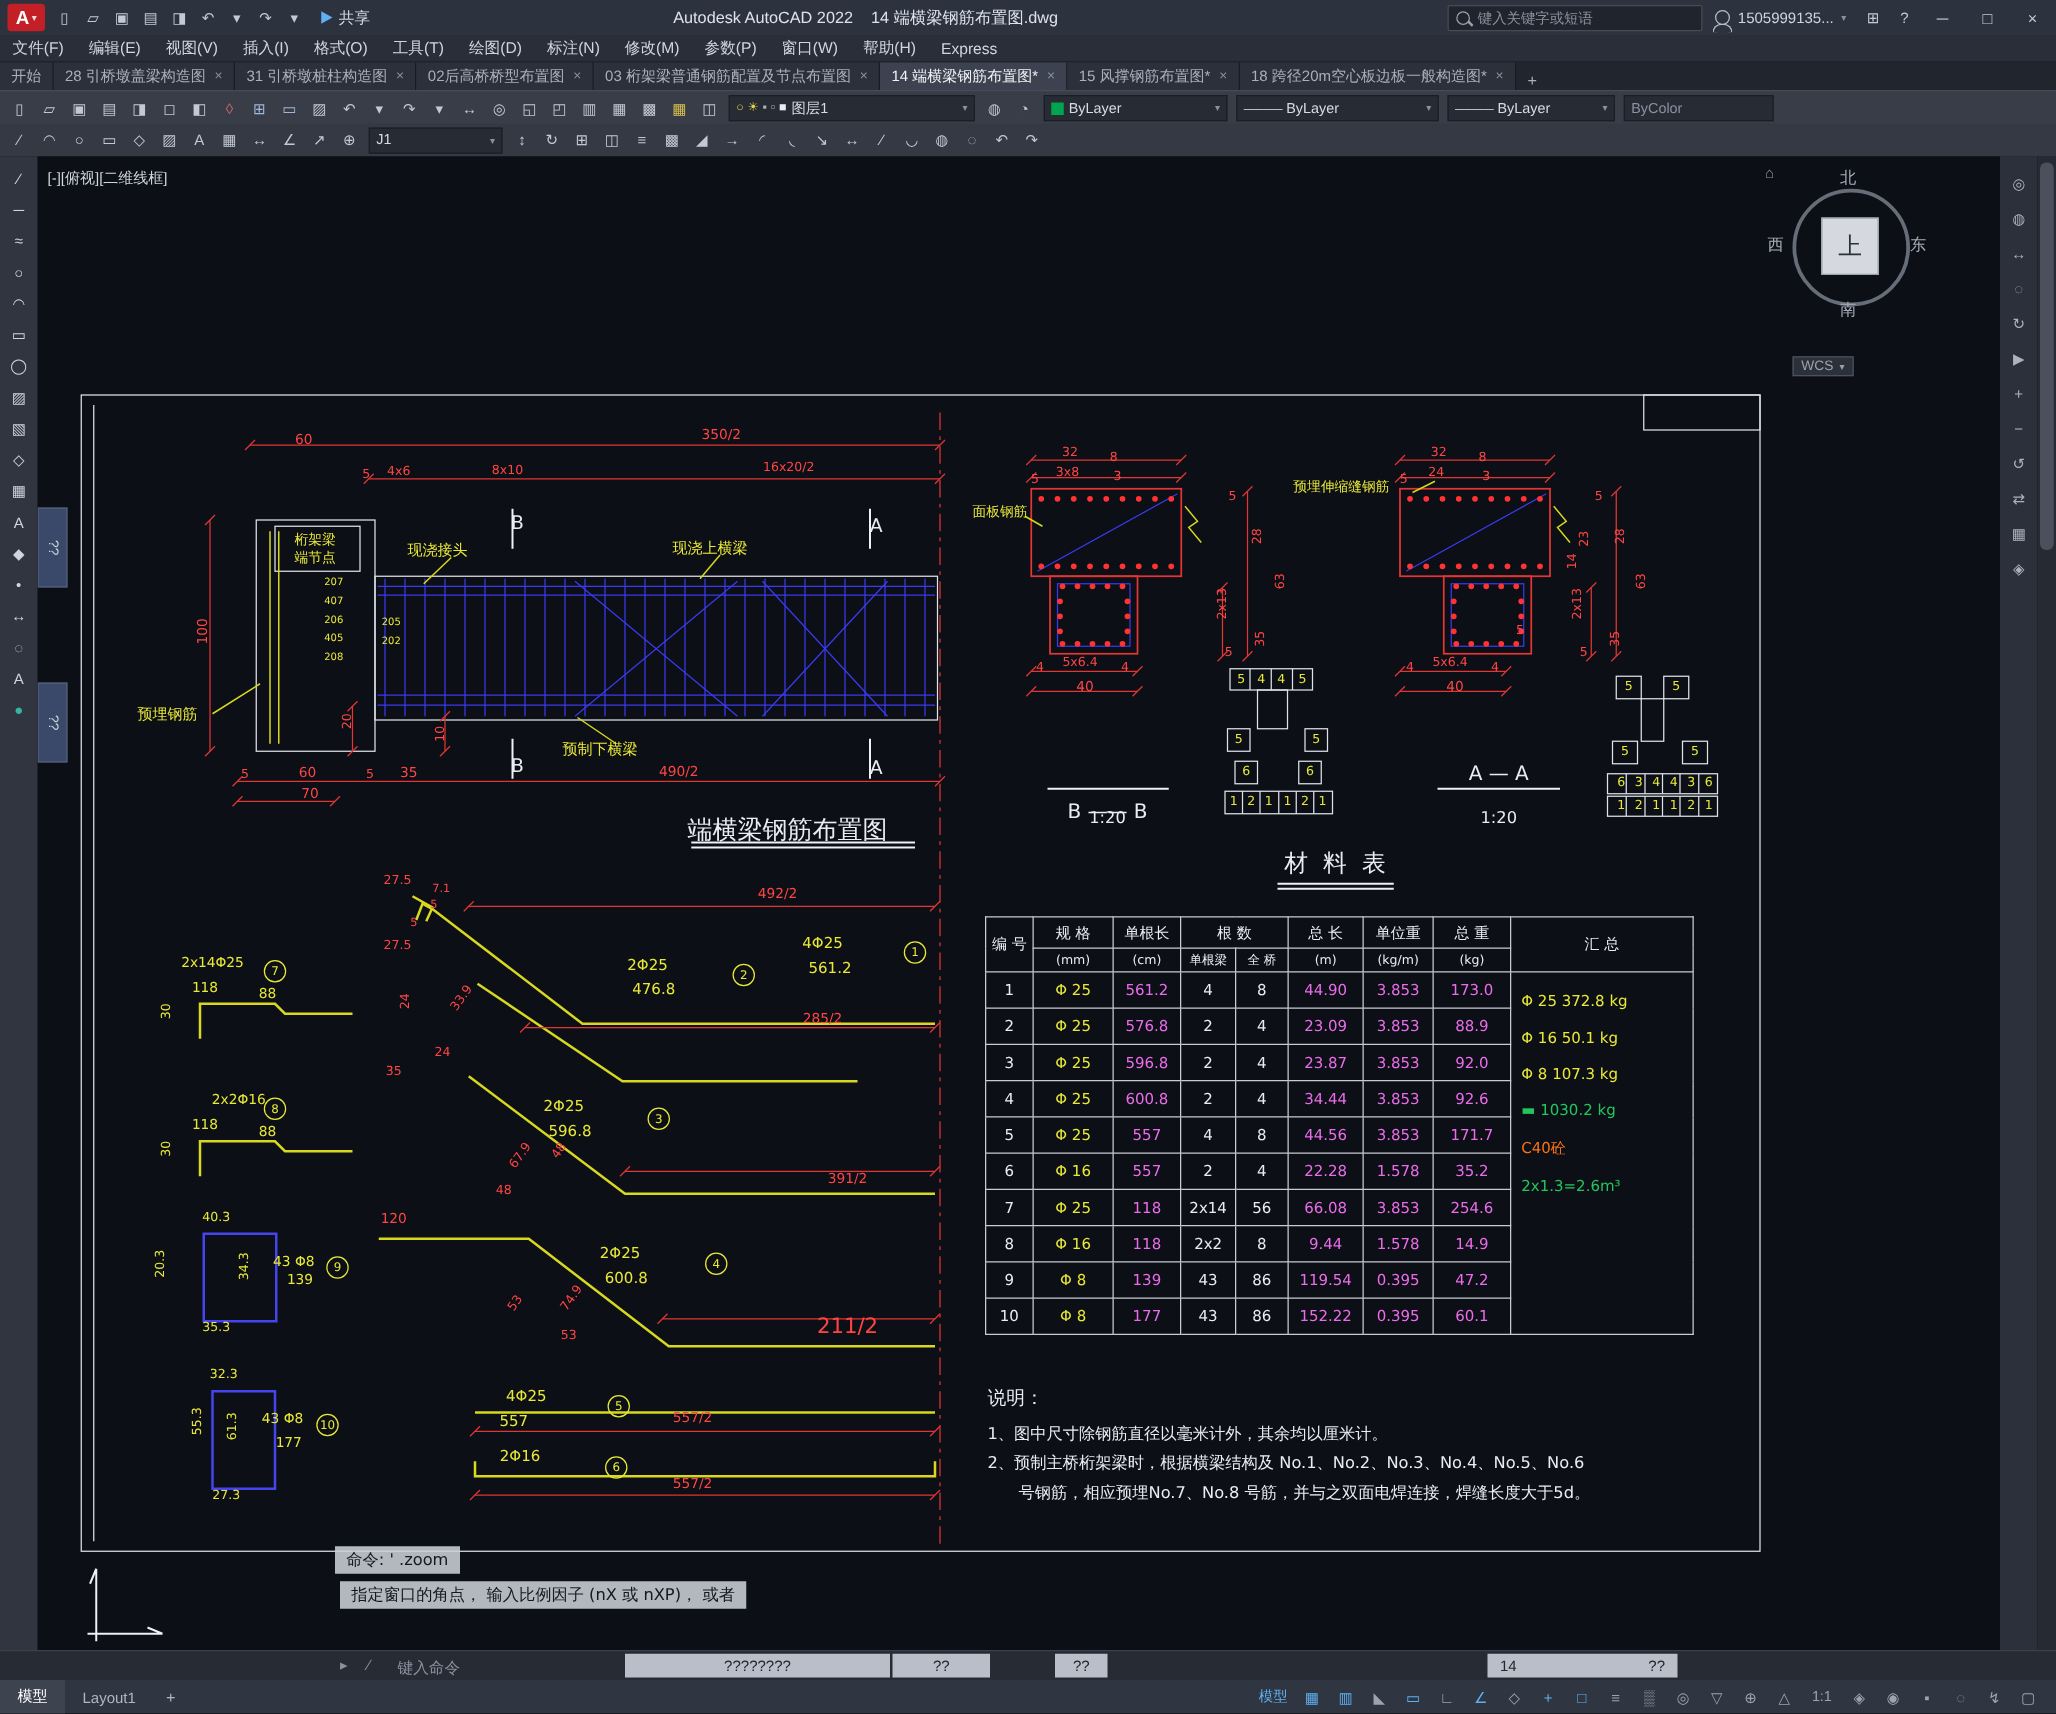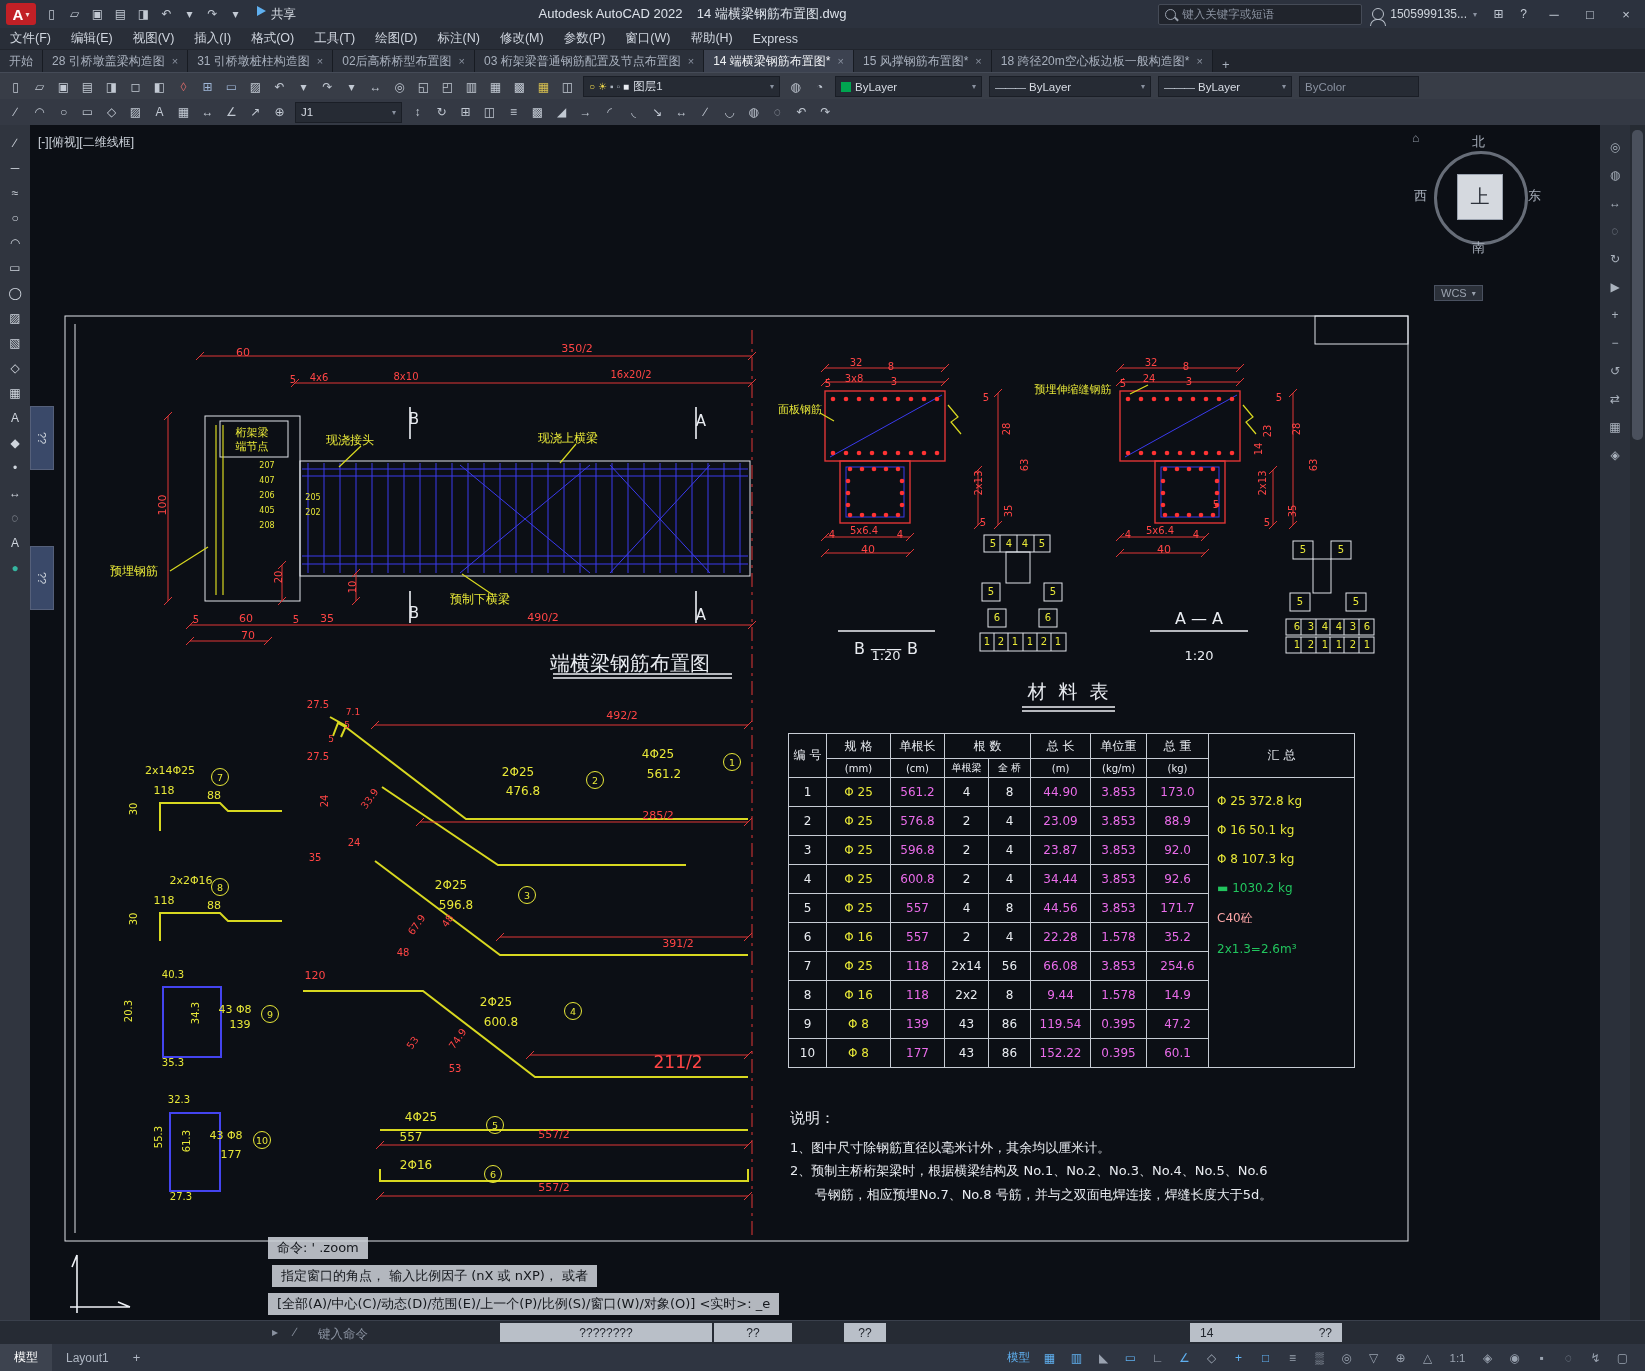--- a/index.html
+++ b/index.html
@@ -4,21 +4,21 @@
 <style>
   html,body{margin:0;padding:0;background:#000;}
   #app{position:relative;width:1645px;height:1371px;background:#0d1016;overflow:hidden;
        font-family:"Liberation Sans","DejaVu Sans",sans-serif;color:#c6ccd6;user-select:none;}
   
   #titlebar{position:absolute;top:0;left:0;right:0;height:28px;background:#2c323e;display:flex;align-items:center;z-index:30;}
   .applogo{width:30px;height:22px;background:#c22026;color:#fff;font-weight:bold;display:flex;align-items:center;justify-content:center;border-radius:3px;margin:0 4px 0 6px;font-size:15px;gap:2px;}
   .applogo .lg-arrow{font-size:8px;color:#f3d9d9;}
   #qat{display:flex;align-items:center;}
   .tb-ic{width:23px;height:22px;display:flex;align-items:center;justify-content:center;font-size:12px;color:#c3cad4;}
-  .share{display:flex;align-items:flex-start;gap:5px;font-size:12.5px;margin-left:10px;color:#d5dae2;}
+  .share{display:flex;align-items:center;gap:5px;font-size:12.5px;margin-left:10px;color:#d5dae2;}
   .plane{width:0;height:0;border-left:9px solid #5fb0f0;border-top:5px solid transparent;border-bottom:5px solid transparent;}
   .title-center{position:absolute;left:300px;right:560px;text-align:center;font-size:13px;color:#dde2ea;pointer-events:none;white-space:nowrap;}
   .tb-right{margin-left:auto;display:flex;align-items:center;gap:2px;padding-right:2px;}
   .searchbox{width:190px;height:19px;background:#20242c;border:1px solid #454b57;border-radius:2px;display:flex;align-items:center;gap:6px;padding:0 6px;}
   .searchbox .ph{font-size:11.5px;color:#8a92a0;white-space:nowrap;}
   .mag{width:9px;height:9px;border:1.5px solid #9aa2ae;border-radius:50%;position:relative;flex:none;}
   .mag::after{content:"";position:absolute;left:8px;top:8px;width:5px;height:1.5px;background:#9aa2ae;transform:rotate(45deg);}
   .person{width:10px;height:10px;border:1.5px solid #b9c0ca;border-radius:50%;position:relative;flex:none;}
   .person::after{content:"";position:absolute;left:-3px;top:10px;width:14px;height:6px;border:1.5px solid #b9c0ca;border-bottom:none;border-radius:7px 7px 0 0;}
   .user{display:flex;align-items:center;gap:6px;font-size:12px;color:#cfd5dd;padding:0 8px;}
@@ -79,21 +79,21 @@
   
   #mtable{position:absolute;left:758px;top:608px;}
   #mtable table{border-collapse:collapse;table-layout:fixed;width:566px;font-family:"DejaVu Sans",sans-serif;}
   #mtable th,#mtable td{border:1px solid #c7ccd4;text-align:center;padding:1px 2px;font-weight:normal;}
   #mtable th{color:#e9ecf1;font-size:12px;height:22px;}
   #mtable th.u{font-size:10px;height:16px;}
   #mtable td{font-size:12px;height:26px;}
   .c-no{color:#e9ecf1;}.c-spec{color:#e8e838;}.c-num{color:#ea6cea;}.c-cnt{color:#e9ecf1;}
   td.sum{vertical-align:top;}
   td.sum div{margin:15px 6px;text-align:left;font-size:12px;white-space:nowrap;}
-  .s-y{color:#e8e838;}.s-w{color:#22c55e;}.s-g{color:#fca5a5;}
+  .s-y{color:#e8e838;}.s-w{color:#22c55e;}.s-g{color:#f97316;}
   
   #notes{position:absolute;left:760px;top:984px;width:500px;color:#e9ecf1;font-family:"DejaVu Sans",sans-serif;}
   #notes .nt{font-size:15px;margin-bottom:8px;}
   #notes .nl{font-size:13px;line-height:1.8;white-space:pre-wrap;}
   
   .cmdchip{position:absolute;background:rgba(203,207,214,.88);color:#15181d;font-size:13px;padding:2px 9px;white-space:pre;font-family:"DejaVu Sans",sans-serif;}
   
   #cmdrow{position:absolute;top:1320px;left:0;right:0;height:24px;background:#262b34;border-top:1px solid #3a404c;z-index:26;}
   #cmdrow .cr-ic{position:absolute;top:4px;font-size:12px;color:#8a92a0;}
   #cmdghost{position:absolute;left:318px;top:5px;font-size:12.5px;color:#8a92a0;}
@@ -910,21 +910,20 @@
         <div class="nt">说明：</div>
         <div id="notelines">
             <div class="nl">1、图中尺寸除钢筋直径以毫米计外，其余均以厘米计。</div>
             <div class="nl">2、预制主桥桁架梁时，根据横梁结构及 No.1、No.2、No.3、No.4、No.5、No.6</div>
             <div class="nl">      号钢筋，相应预埋No.7、No.8 号筋，并与之双面电焊连接，焊缝长度大于5d。</div>
           </div>
       </div>
 
       <div class="cmdchip" style="left:238px;top:1112px;">命令: ' .zoom</div>
       <div class="cmdchip" style="left:242px;top:1140px;">指定窗口的角点， 输入比例因子 (nX 或 nXP)， 或者</div>
-      <div class="cmdchip" style="left:238px;top:1168px;">[全部(A)/中心(C)/动态(D)/范围(E)/上一个(P)/比例(S)/窗口(W)/对象(O)] &lt;实时&gt;: _e</div>
     <div class="ptab" style="top: 281px;">??</div>
         <div class="ptab" style="top: 421px;">??</div>
       </div>
 
     <div id="navstrip">
         <span class="nv">◎</span>
         <span class="nv">◍</span>
         <span class="nv">↔</span>
         <span class="nv">◌</span>
         <span class="nv">↻</span>

